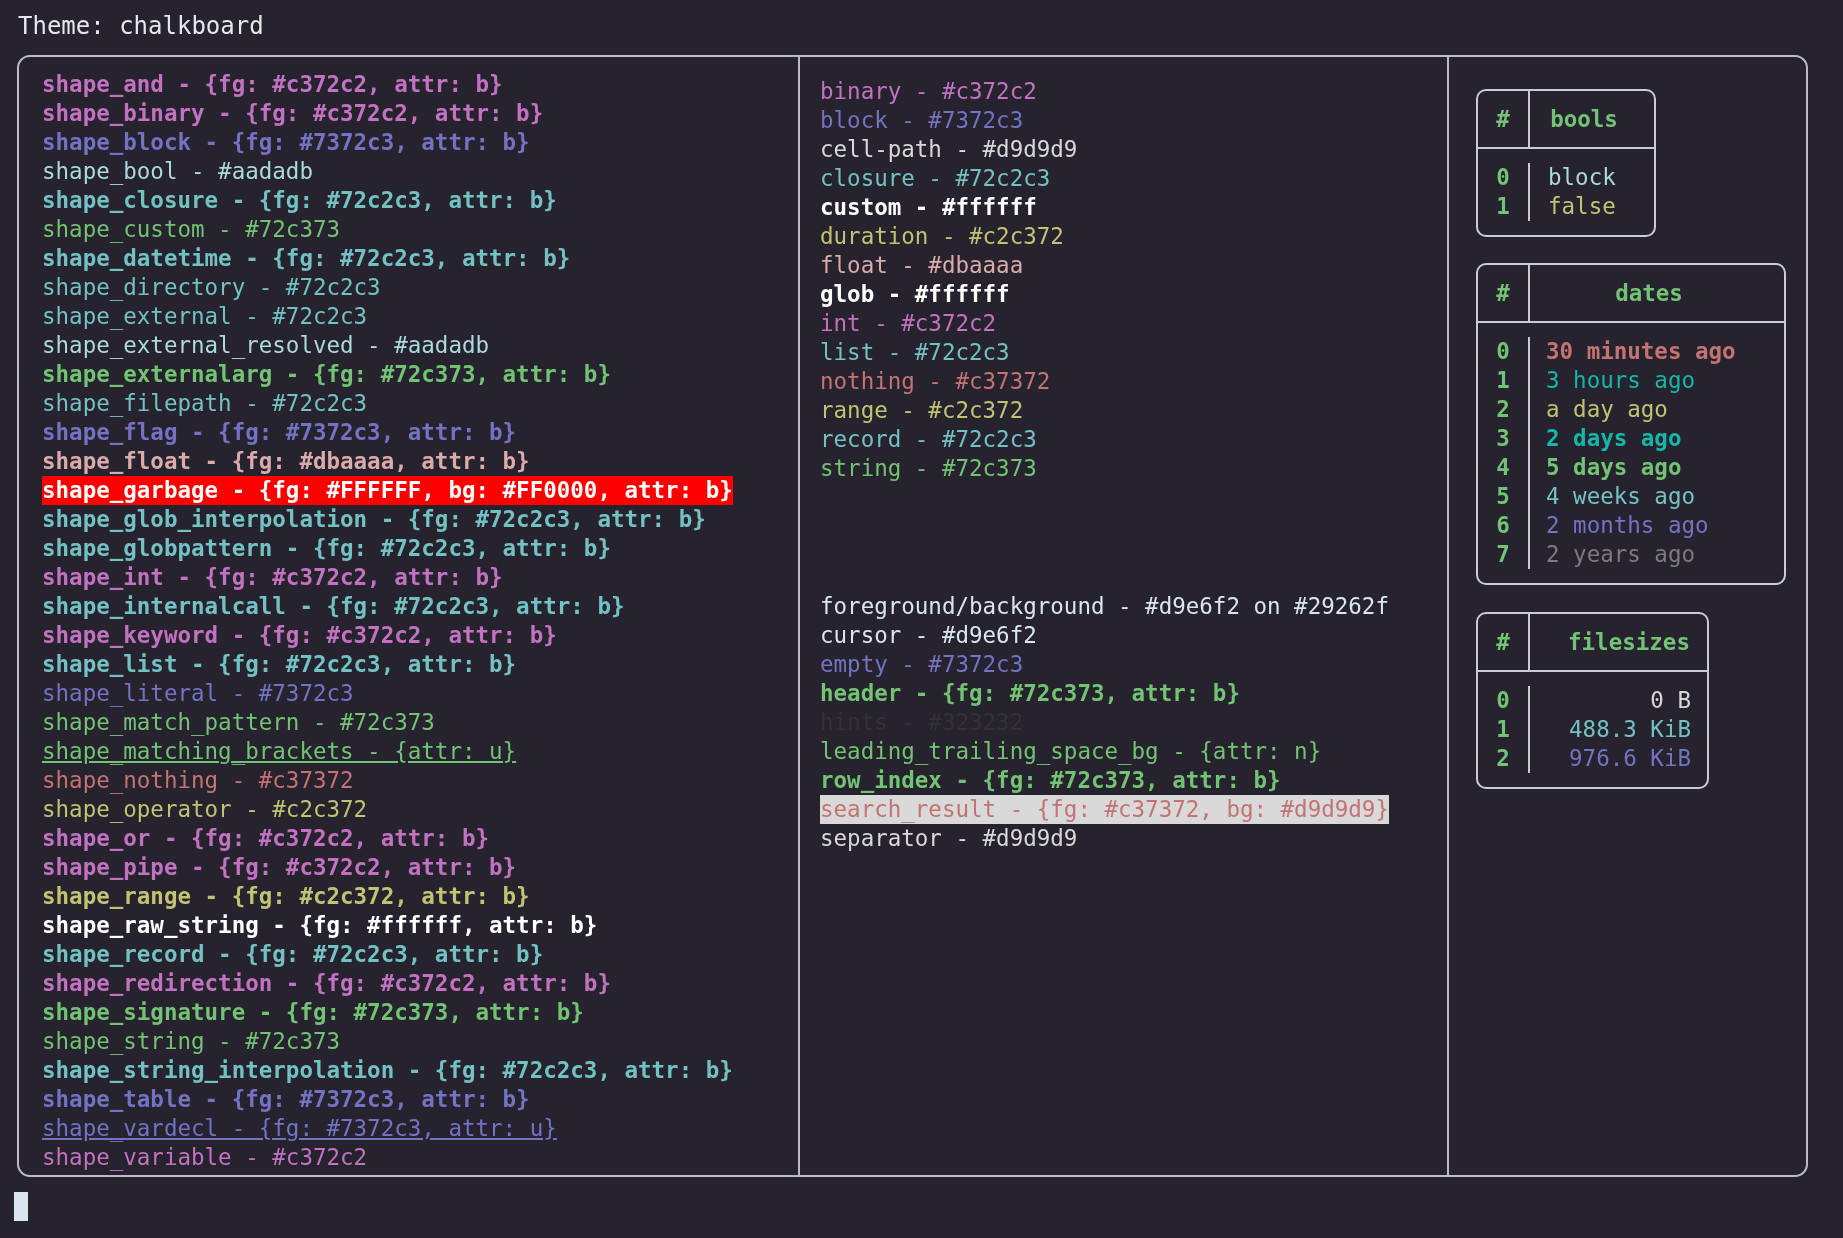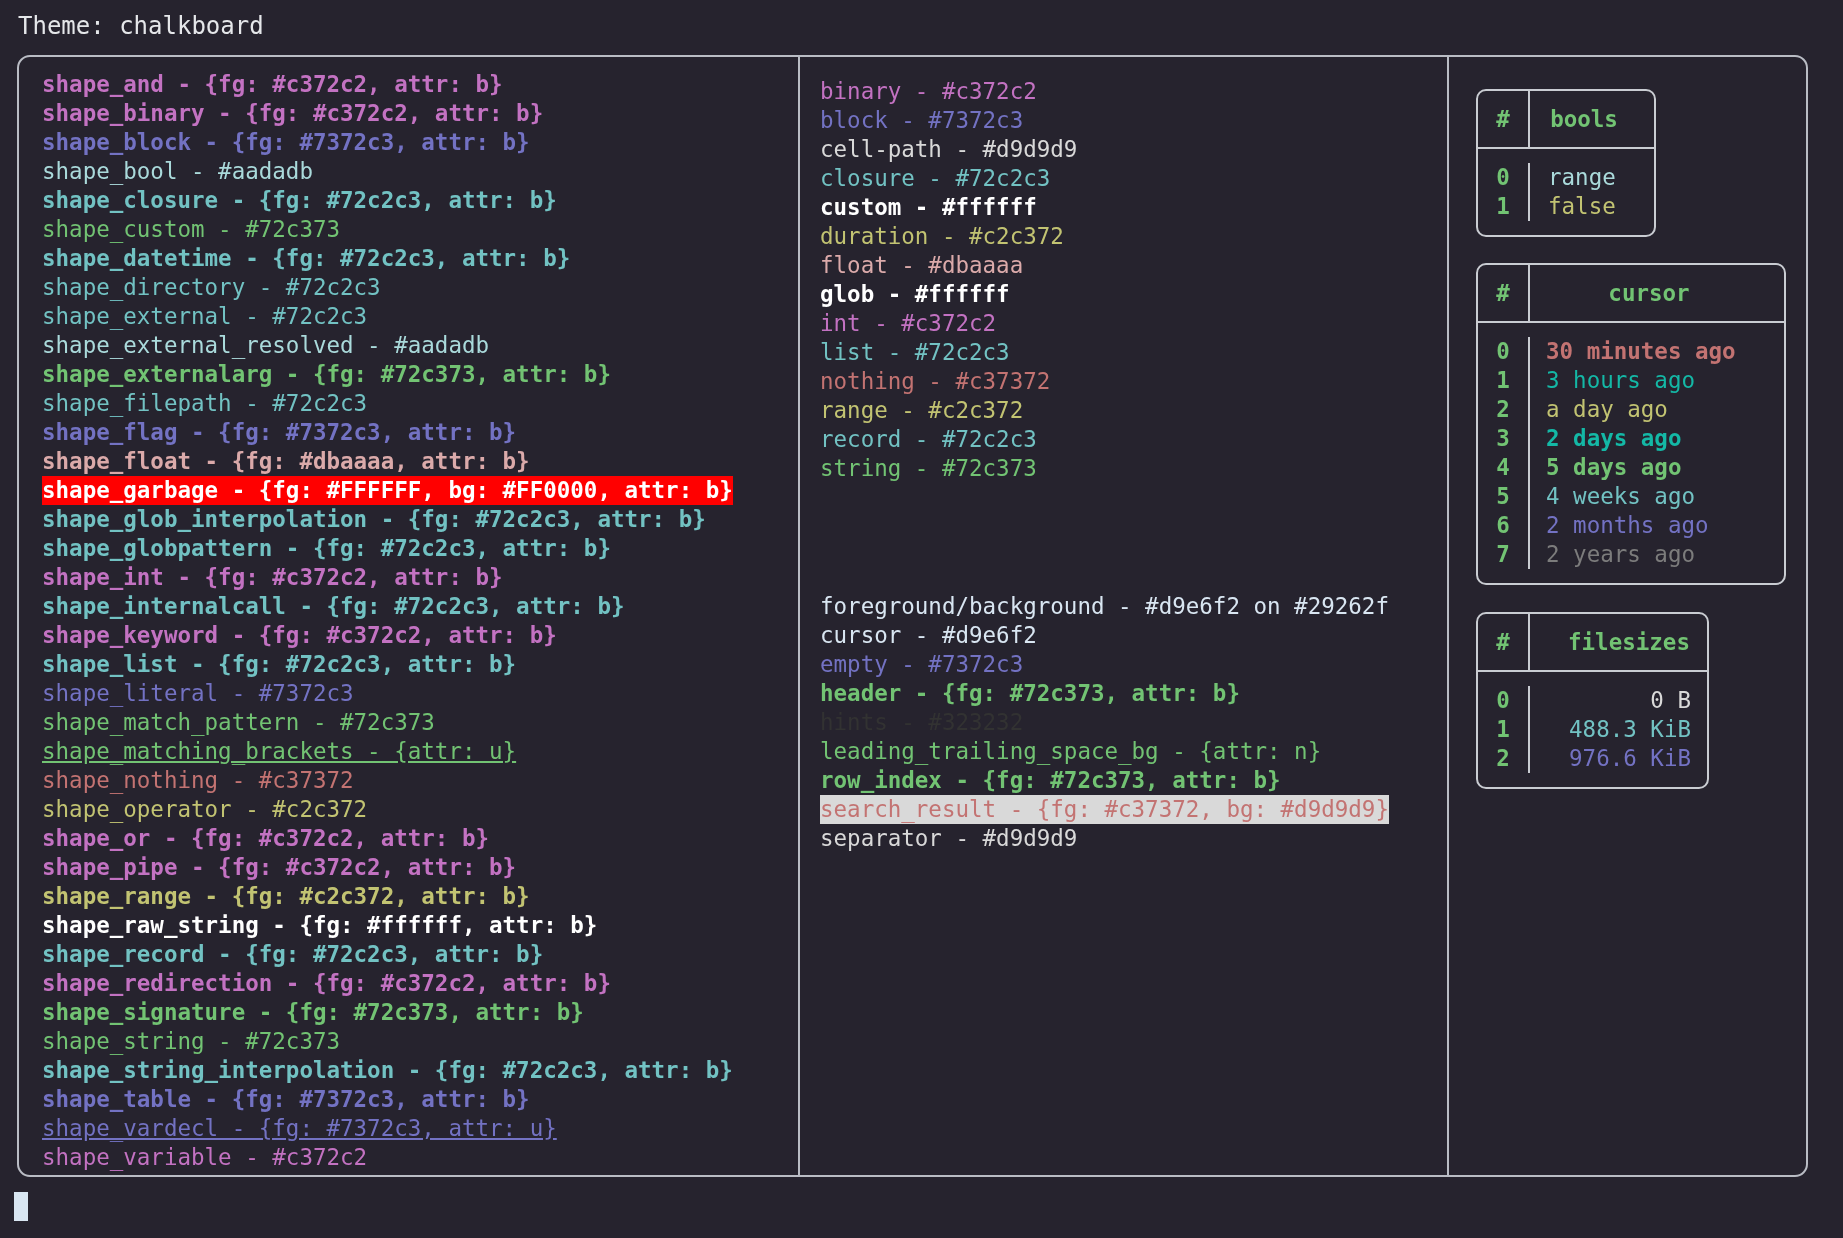--- a/index.html
+++ b/index.html
@@ -158,32 +158,32 @@
 
   <div id="tables-host">
       <div class="tbl tbl-bools">
         <div class="thead">
           <div class="c-idx">#</div>
           <div class="c-val">bools</div>
         </div>
         <div class="body-pad">
           <div class="trow">
             <div class="c-idx">0</div>
-            <div class="c-val" style="color: rgb(170, 218, 219);">range</div>
+            <div class="c-val" style="color: rgb(170, 218, 219);">block</div>
           </div>
           <div class="trow">
             <div class="c-idx">1</div>
             <div class="c-val" style="color: rgb(194, 195, 114);">false</div>
           </div>
         </div>
       </div>
       <div class="tbl tbl-dates">
         <div class="thead">
           <div class="c-idx">#</div>
-          <div class="c-val">cursor</div>
+          <div class="c-val">dates</div>
         </div>
         <div class="body-pad">
           <div class="trow">
             <div class="c-idx">0</div>
             <div class="c-val" style="color: rgb(195, 115, 114); font-weight: bold;">30 minutes ago</div>
           </div>
           <div class="trow">
             <div class="c-idx">1</div>
             <div class="c-val" style="color: #14b8a6;">3 hours ago</div>
           </div>

